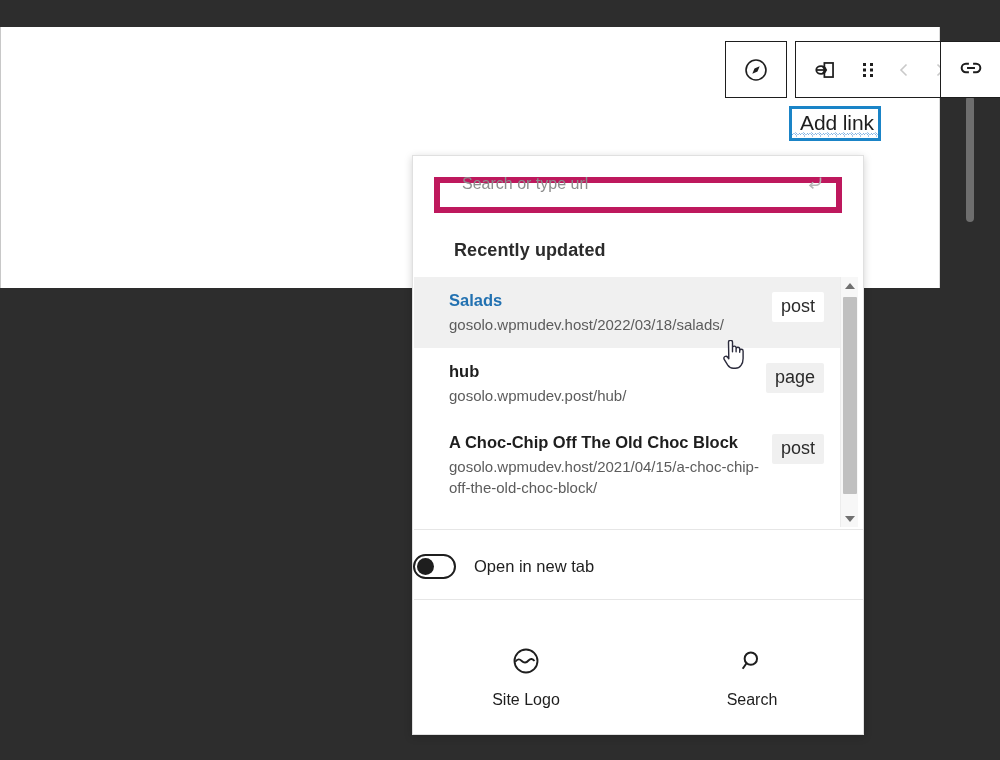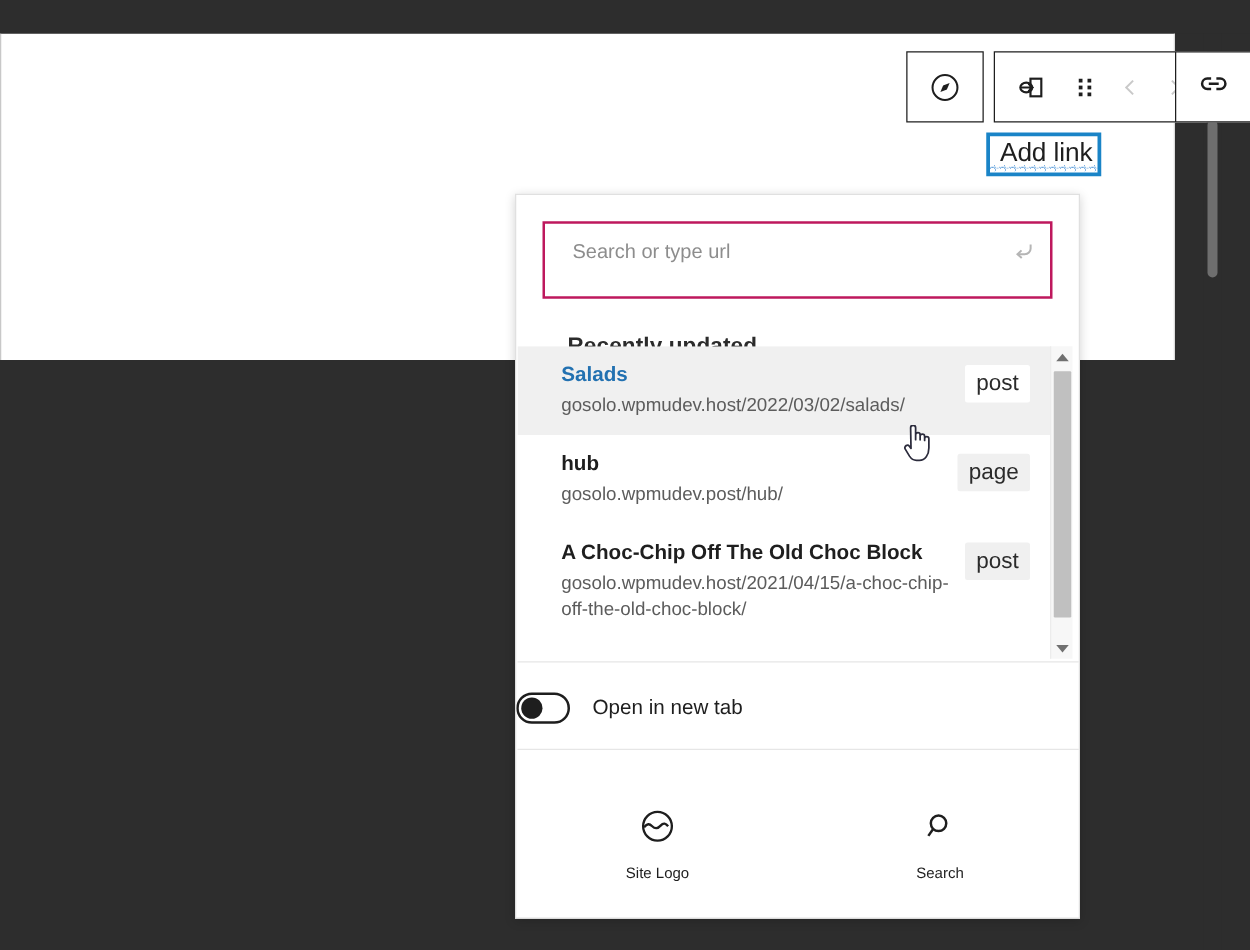--- a/index.html
+++ b/index.html
@@ -138,25 +138,25 @@
     box-shadow: 0 2px 8px rgba(0,0,0,0.18);
     box-sizing: border-box;
     overflow: hidden;
   }
 
   #search-row {
     padding: 21px 21px 0 21px;
   }
   #search-field {
     position: relative;
-    height: 62px;
-    border: 2px solid #be185d;
-    box-sizing: border-box;
-    display: flex;
-    align-items: flex-start;
+    height: 36px;
+    border: 6px solid #be185d;
+    box-sizing: border-box;
+    display: flex;
+    align-items: flex-end;
   }
   #search-input {
     flex: 1;
     border: none;
     outline: none;
     font-family: "Liberation Sans", sans-serif;
     font-size: 16px;
     color: #1e1e1e;
     padding: 0 14px 0 22px;
     background: transparent;
@@ -332,21 +332,21 @@
     align-items: center;
   }
   .transform-icon {
     height: 36px;
     display: flex;
     align-items: center;
     justify-content: center;
   }
   .transform-name {
     margin-top: 12px;
-    font-size: 12px;
+    font-size: 16px;
     color: #1e1e1e;
   }
 
   
   #cursor {
     position: absolute;
     left: 722px;
     top: 340px;
     width: 26px;
     height: 32px;
@@ -453,21 +453,21 @@
   </div>
 
   <div id="recently-updated-label">Recently updated</div>
 
   <div id="results-area">
     <div id="results-list">
 
       <div class="result-item hovered">
         <div class="result-text">
           <div class="result-title">Salads</div>
-          <div class="result-url">gosolo.wpmudev.host/2022/03/02/salads/</div>
+          <div class="result-url">gosolo.wpmudev.host/2022/03/18/salads/</div>
         </div>
         <div class="result-badge">post</div>
       </div>
 
       <div class="result-item">
         <div class="result-text">
           <div class="result-title">hub</div>
           <div class="result-url">gosolo.wpmudev.post/hub/</div>
         </div>
         <div class="result-badge">page</div>

